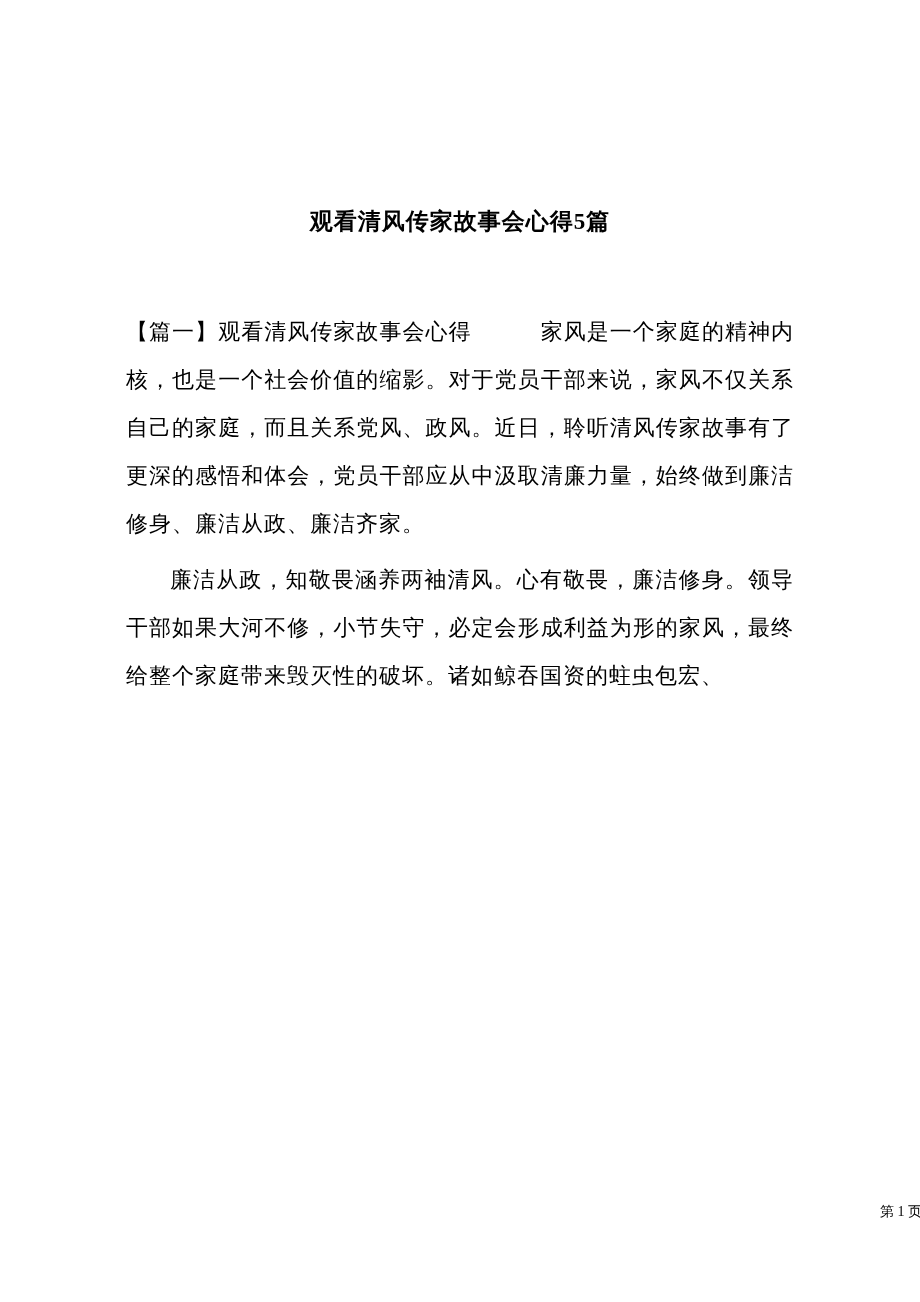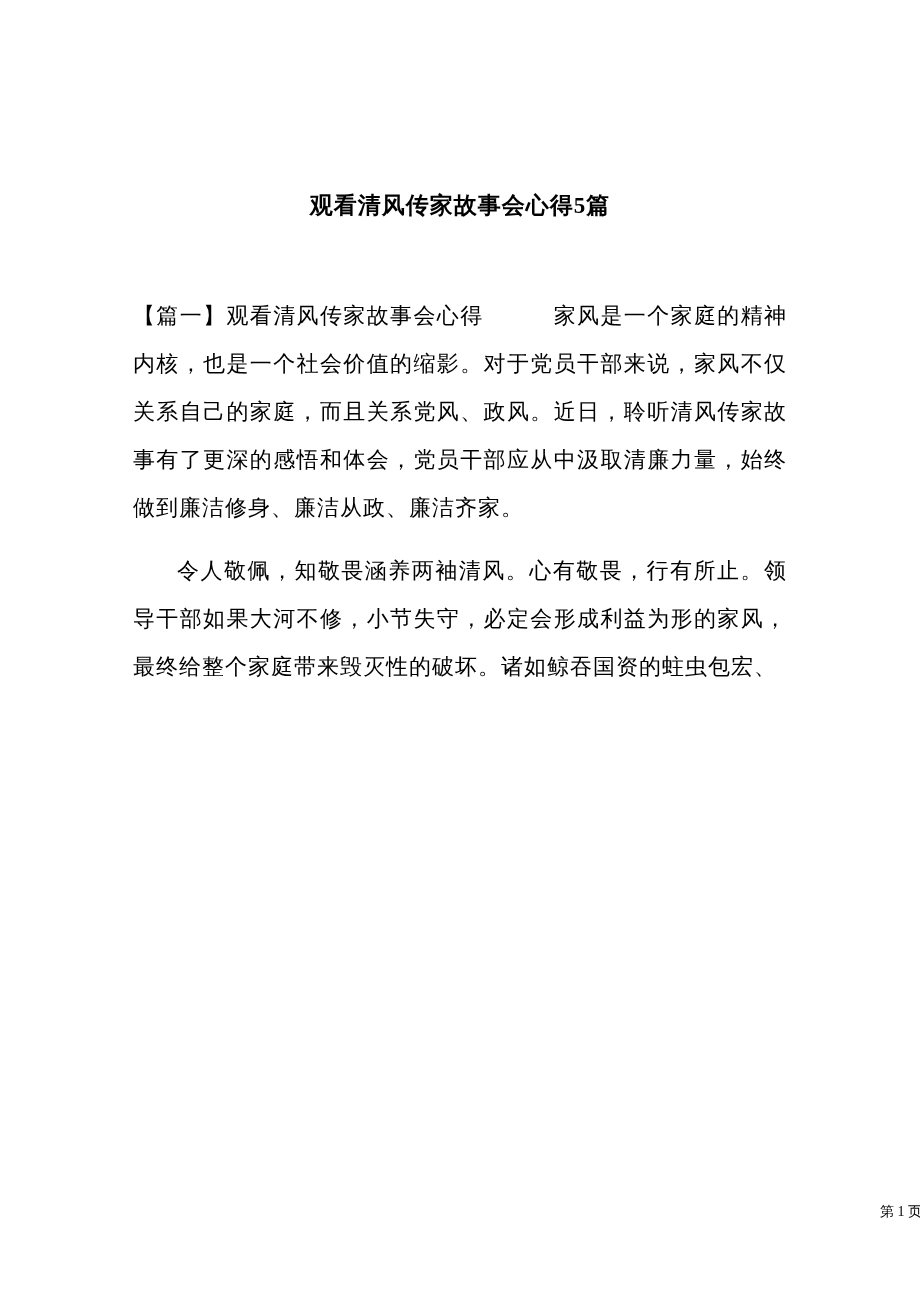--- a/index.html
+++ b/index.html
@@ -17,32 +17,32 @@
   }
   .page {
     position: relative;
     width: 920px;
     height: 1302px;
     background: #ffffff;
     padding: 190px 118px 0 118px;
     overflow: hidden;
   }
   .doc-title {
-    margin: 0 0 70px 0;
+    margin: 16px 0 70px 0;
     font-size: 23px;
     line-height: 32px;
     font-weight: bold;
     text-align: center;
     letter-spacing: 1px;
   }
   .doc-body {
     width: 684px;
   }
   .para {
-    margin: 15px;
+    margin: 8px;
     font-size: 22px;
     line-height: 48px;
     letter-spacing: 1px;
     text-align: justify;
     text-indent: 2em;
   }
   .para.first {
     text-indent: 0;
   }
   .page-footer {
@@ -57,17 +57,17 @@
   }
 </style>
 </head>
 <body>
 
 <div class="page">
   <h1 class="doc-title">观看清风传家故事会心得5篇</h1>
 
   <div class="doc-body">
     <p class="para first">【篇一】观看清风传家故事会心得　　　家风是一个家庭的精神内核，也是一个社会价值的缩影。对于党员干部来说，家风不仅关系自己的家庭，而且关系党风、政风。近日，聆听清风传家故事有了更深的感悟和体会，党员干部应从中汲取清廉力量，始终做到廉洁修身、廉洁从政、廉洁齐家。</p>
-    <p class="para">令人敬佩，知敬畏涵养两袖清风。心有敬畏，行有所止。领导干部如果大河不修，小节失守，必定会形成利益为形的家风，最终给整个家庭带来毁灭性的破坏。诸如鲸吞国资的蛀虫包宏、</p>
+    <p class="para">廉洁从政，知敬畏涵养两袖清风。心有敬畏，廉洁修身。领导干部如果大河不修，小节失守，必定会形成利益为形的家风，最终给整个家庭带来毁灭性的破坏。诸如鲸吞国资的蛀虫包宏、</p>
   </div>
 
   <div class="page-footer">第 1 页</div>
 </div>
 
 </body></html>

